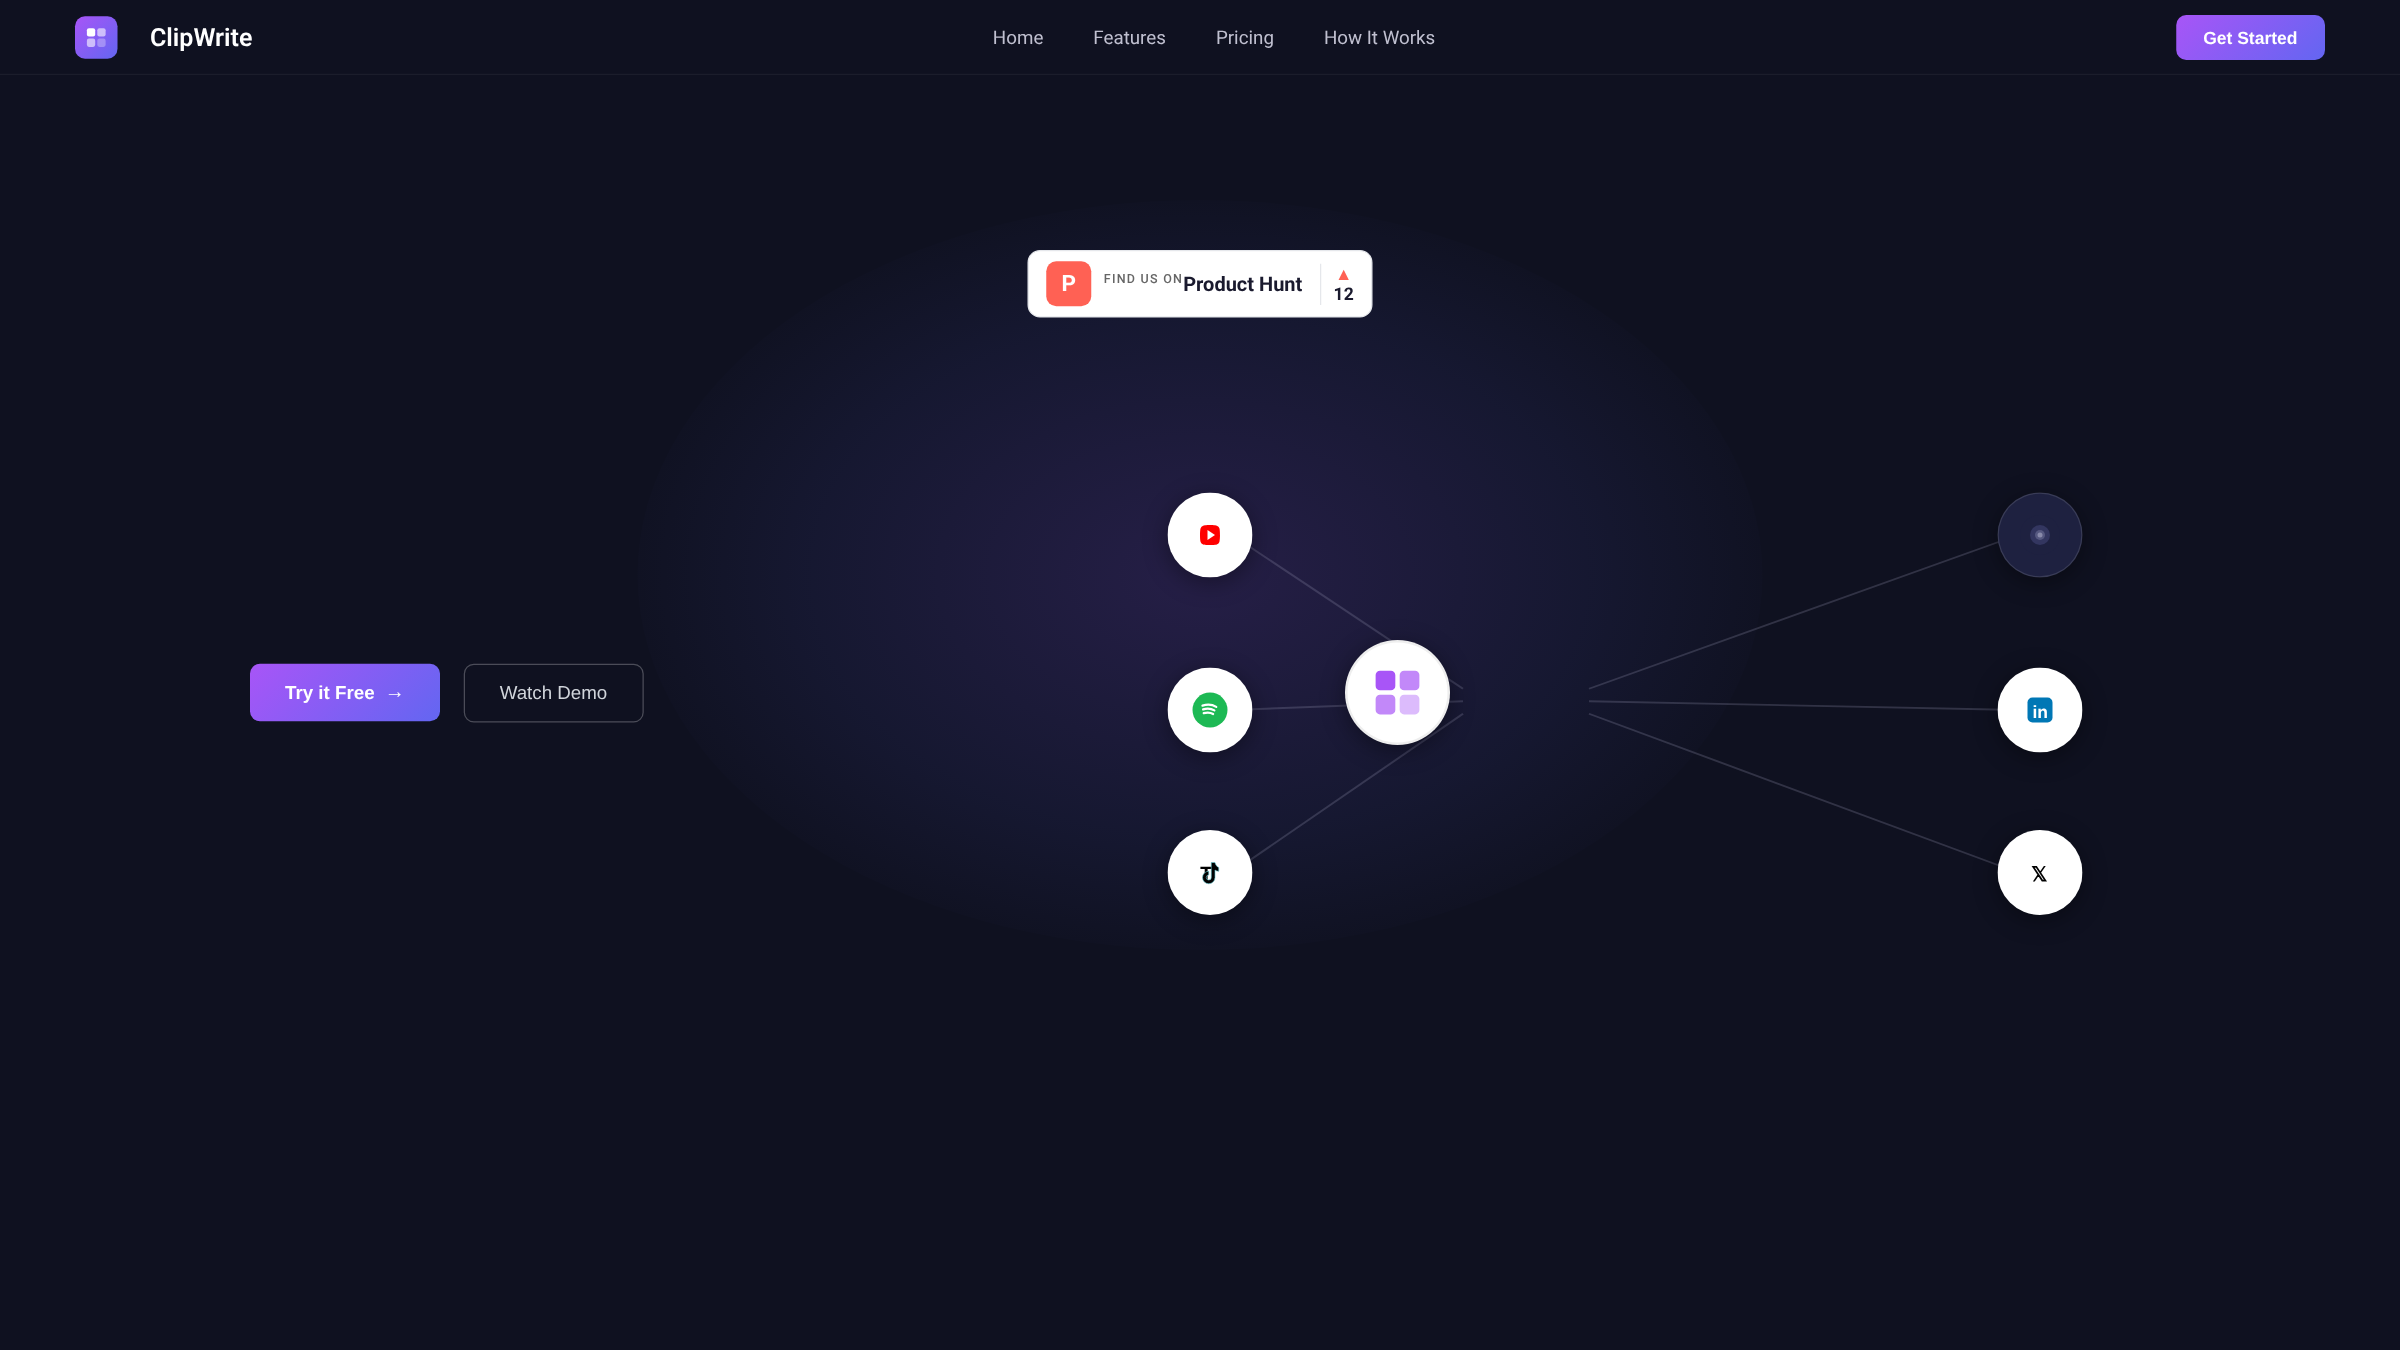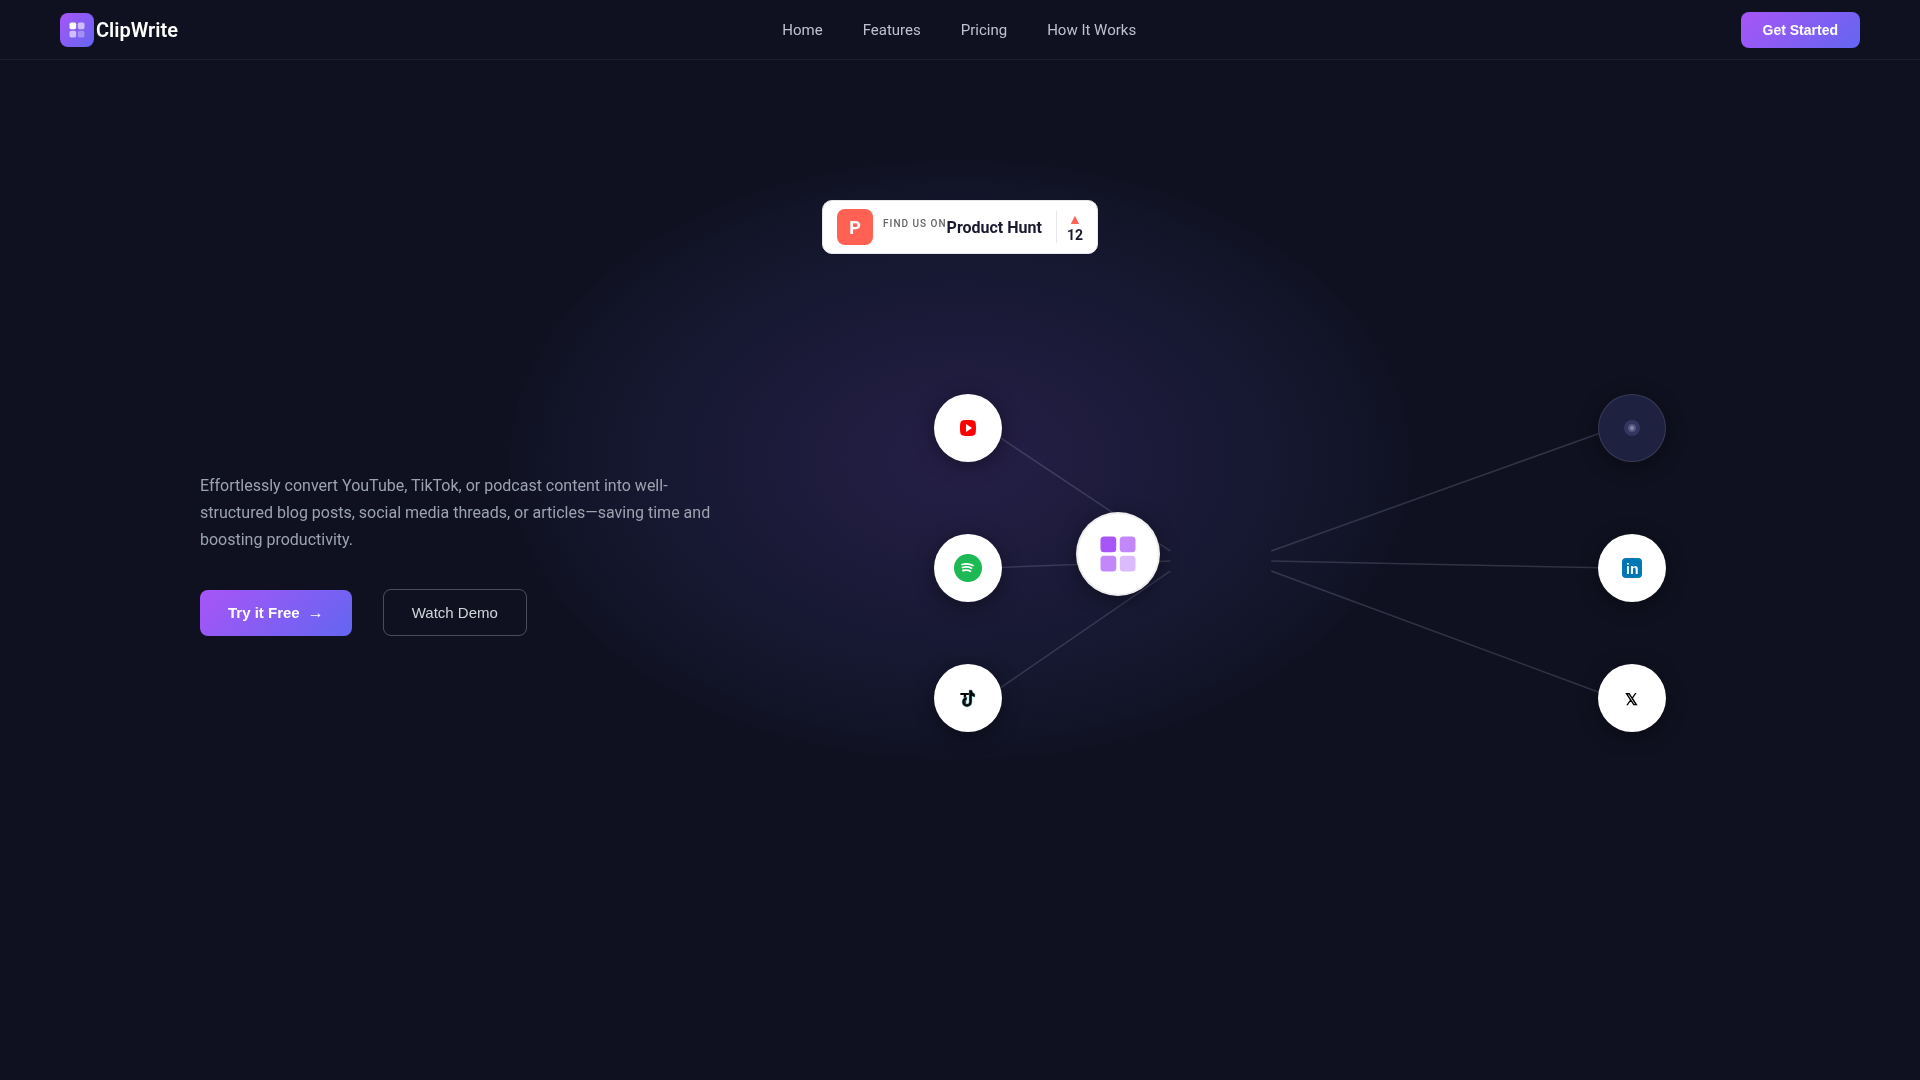--- a/index.html
+++ b/index.html
@@ -21,21 +21,21 @@
       height: 60px;
       background-color: #0f1120;
       border-bottom: 1px solid rgba(255,255,255,0.05);
       position: sticky;
       top: 0;
       z-index: 100;
     }
     .nav-logo {
       display: flex;
       align-items: center;
-      gap: 2px;
+      gap: 26px;
     }
     .nav-logo-icon {
       width: 34px;
       height: 34px;
       background: linear-gradient(135deg, #a855f7, #6366f1);
       border-radius: 8px;
       display: flex;
       align-items: center;
       justify-content: center;
       font-size: 16px;
@@ -183,21 +183,21 @@
     .hero-description {
       font-size: 16px;
       color: #9ca3af;
       line-height: 1.7;
       margin-bottom: 36px;
       max-width: 520px;
     }
 
     .hero-buttons {
       display: flex;
-      gap: 16px;
+      gap: 4px;
       align-items: center;
     }
 
     .btn-try-free {
       background: linear-gradient(135deg, #a855f7, #6366f1);
       color: #fff;
       border: none;
       padding: 14px 28px;
       border-radius: 8px;
       font-size: 15px;
@@ -324,21 +324,20 @@
     </div>
     <div class="ph-votes">
       <span class="ph-votes-arrow">▲</span>
       <span class="ph-votes-count">12</span>
     </div>
   </div>
 
   <div class="hero-content">
 
     <div class="hero-text">
-      <p class="hero-description">Effortlessly convert YouTube, TikTok, or podcast content into well-structured blog posts, social media threads, or articles—saving time and boosting productivity.</p>
       <div class="hero-buttons">
         <button class="btn-try-free">
           <span>Try it Free</span>
           <span class="arrow">→</span>
         </button>
         <button class="btn-watch-demo">Watch Demo</button>
       </div>
     </div>
 
     <div class="hero-diagram">

